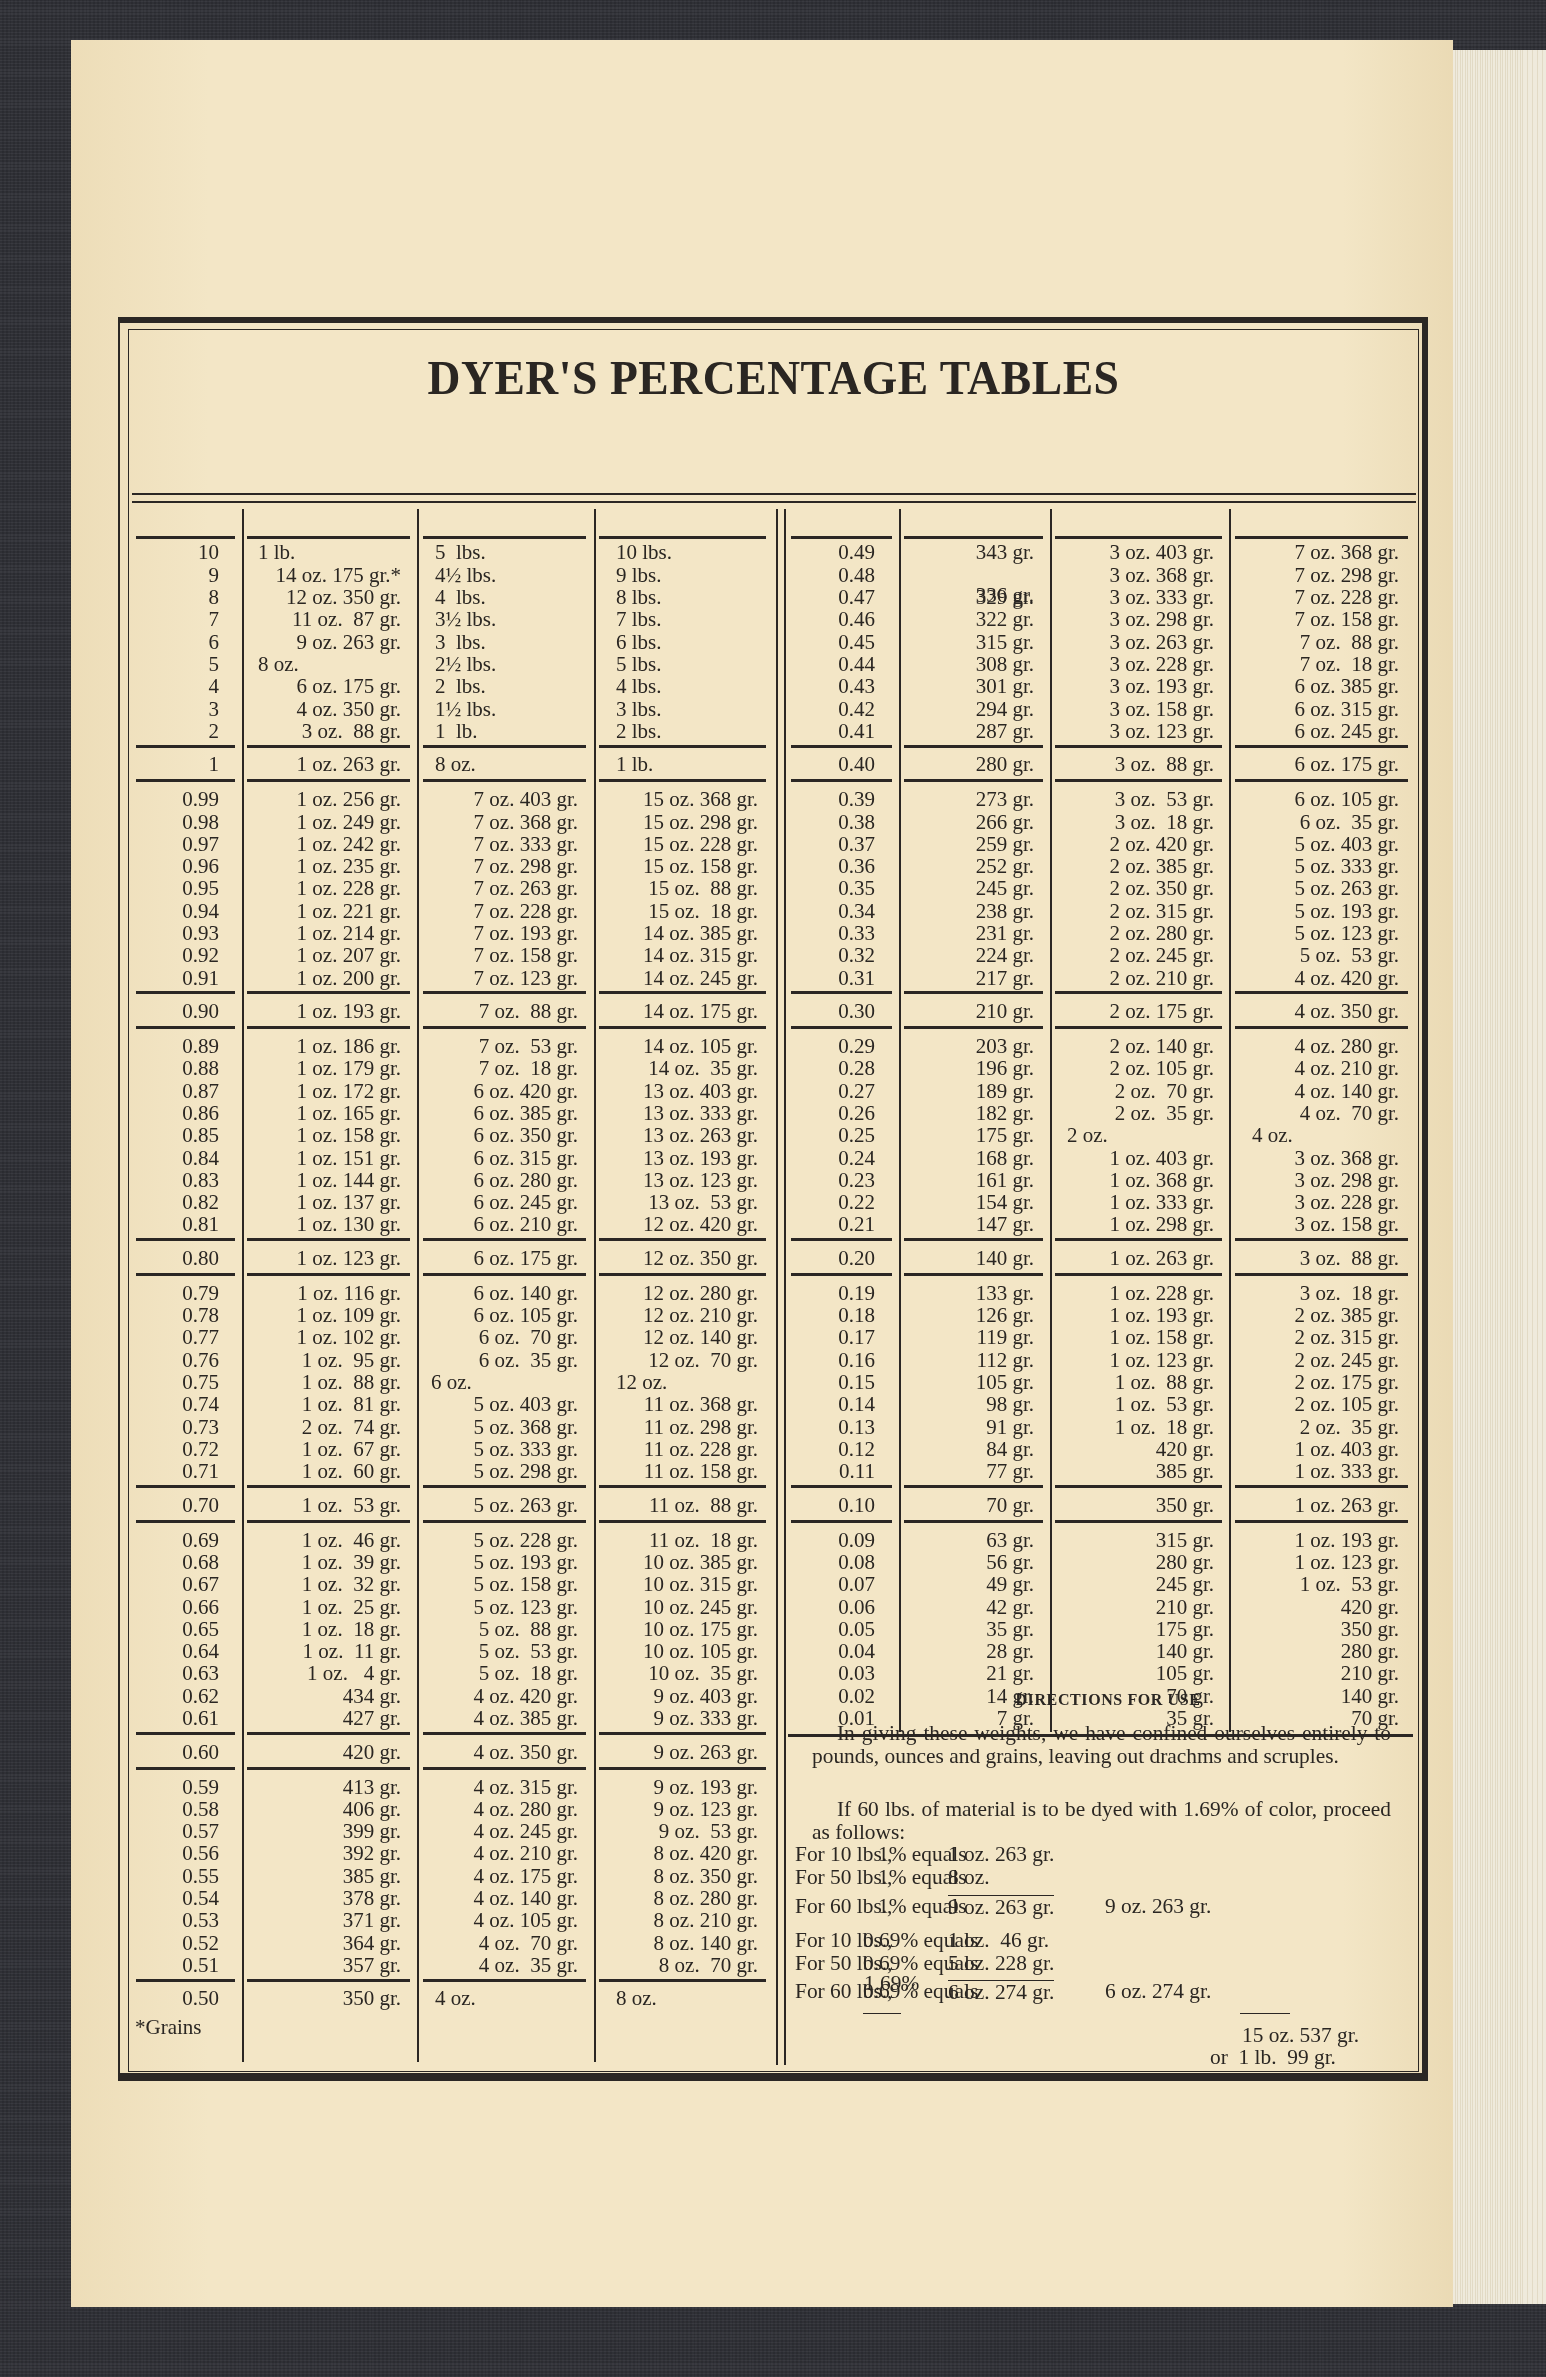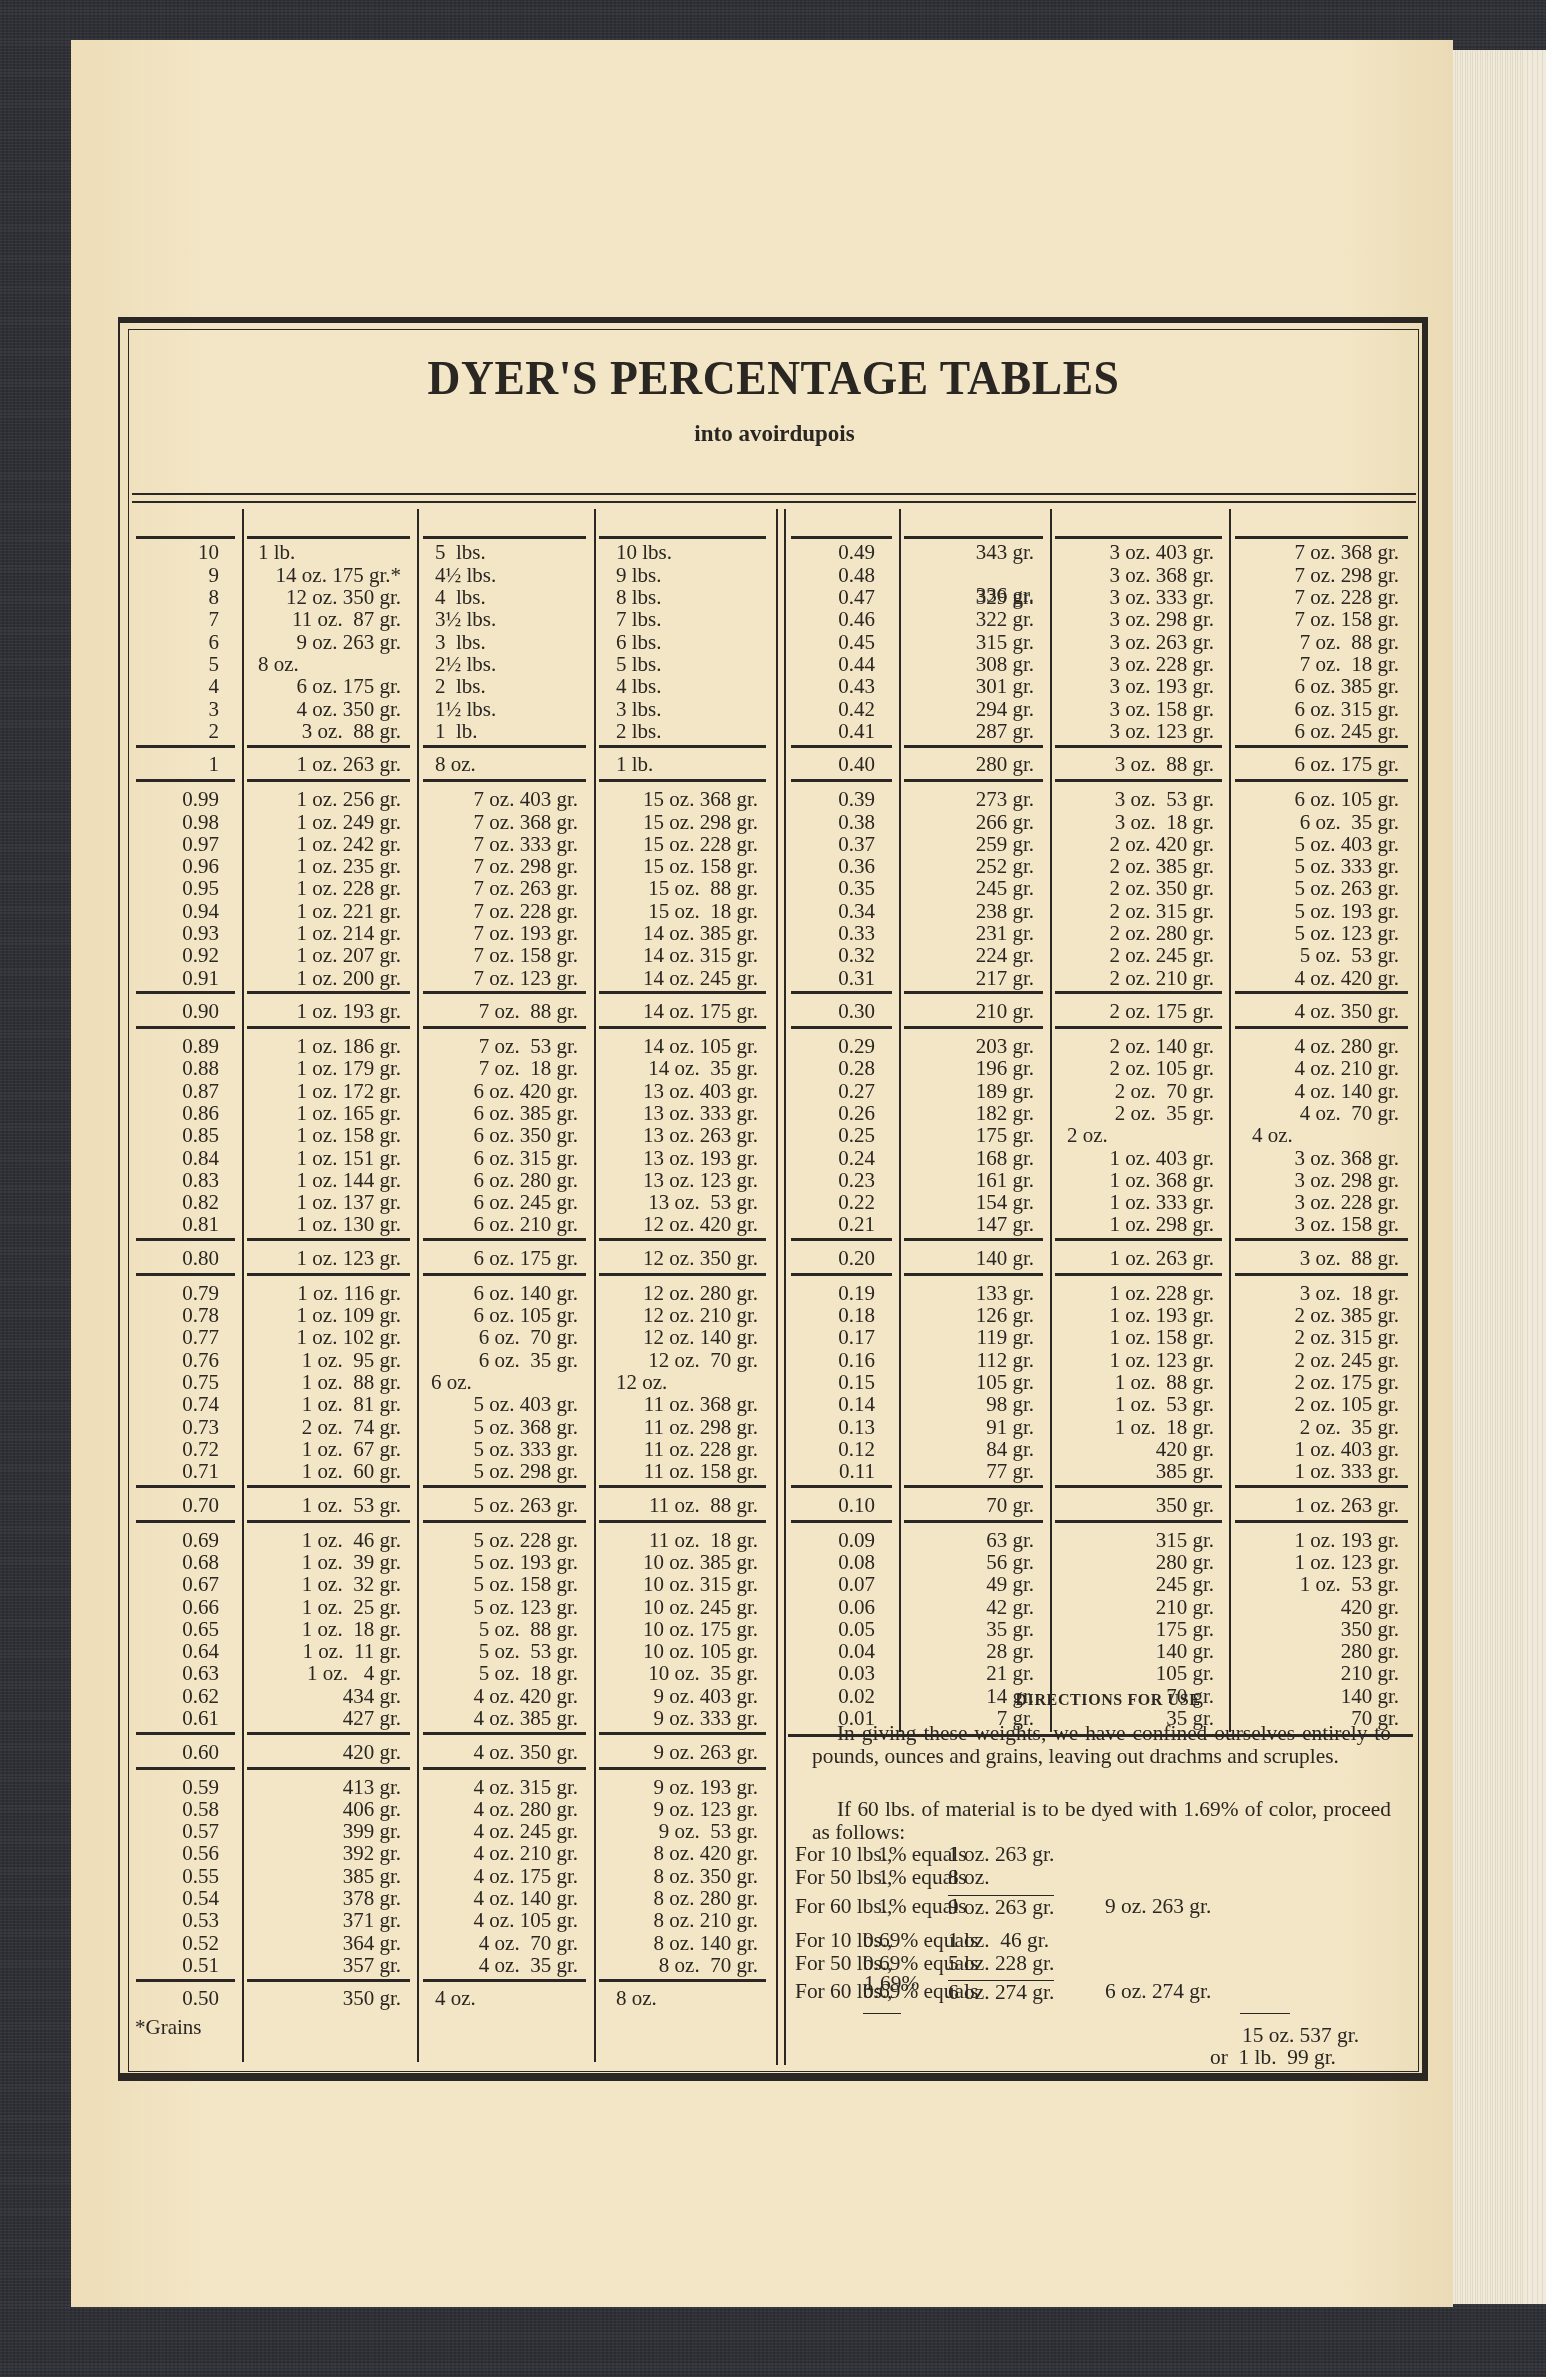--- a/index.html
+++ b/index.html
@@ -77,21 +77,20 @@
 
 <div class="binding"></div>
 <div class="paper"></div>
 <div class="page-edge"></div>
 
 <div class="frame-outer"></div>
 <div class="frame-inner"></div>
 
 <div class="title">DYER'S PERCENTAGE TABLES</div>
 <div class="subtitle">
-  <div>into avoirdupois</div>
 </div>
 
 <div class="rule" style="left:132px; width:1284px; top:493px; height:1.9px;"></div>
 <div class="rule" style="left:132px; width:1284px; top:501px; height:1.9px;"></div>
 
 <div id="tables">
     <div class="hdr" style="left: 133px; width: 105px;"></div>
     <div class="hdr-rule" style="left: 136px; width: 99px;"></div>
     <div class="hdr" style="left: 244px; width: 168px;"></div>
     <div class="hdr-rule" style="left: 247px; width: 163px;"></div>

